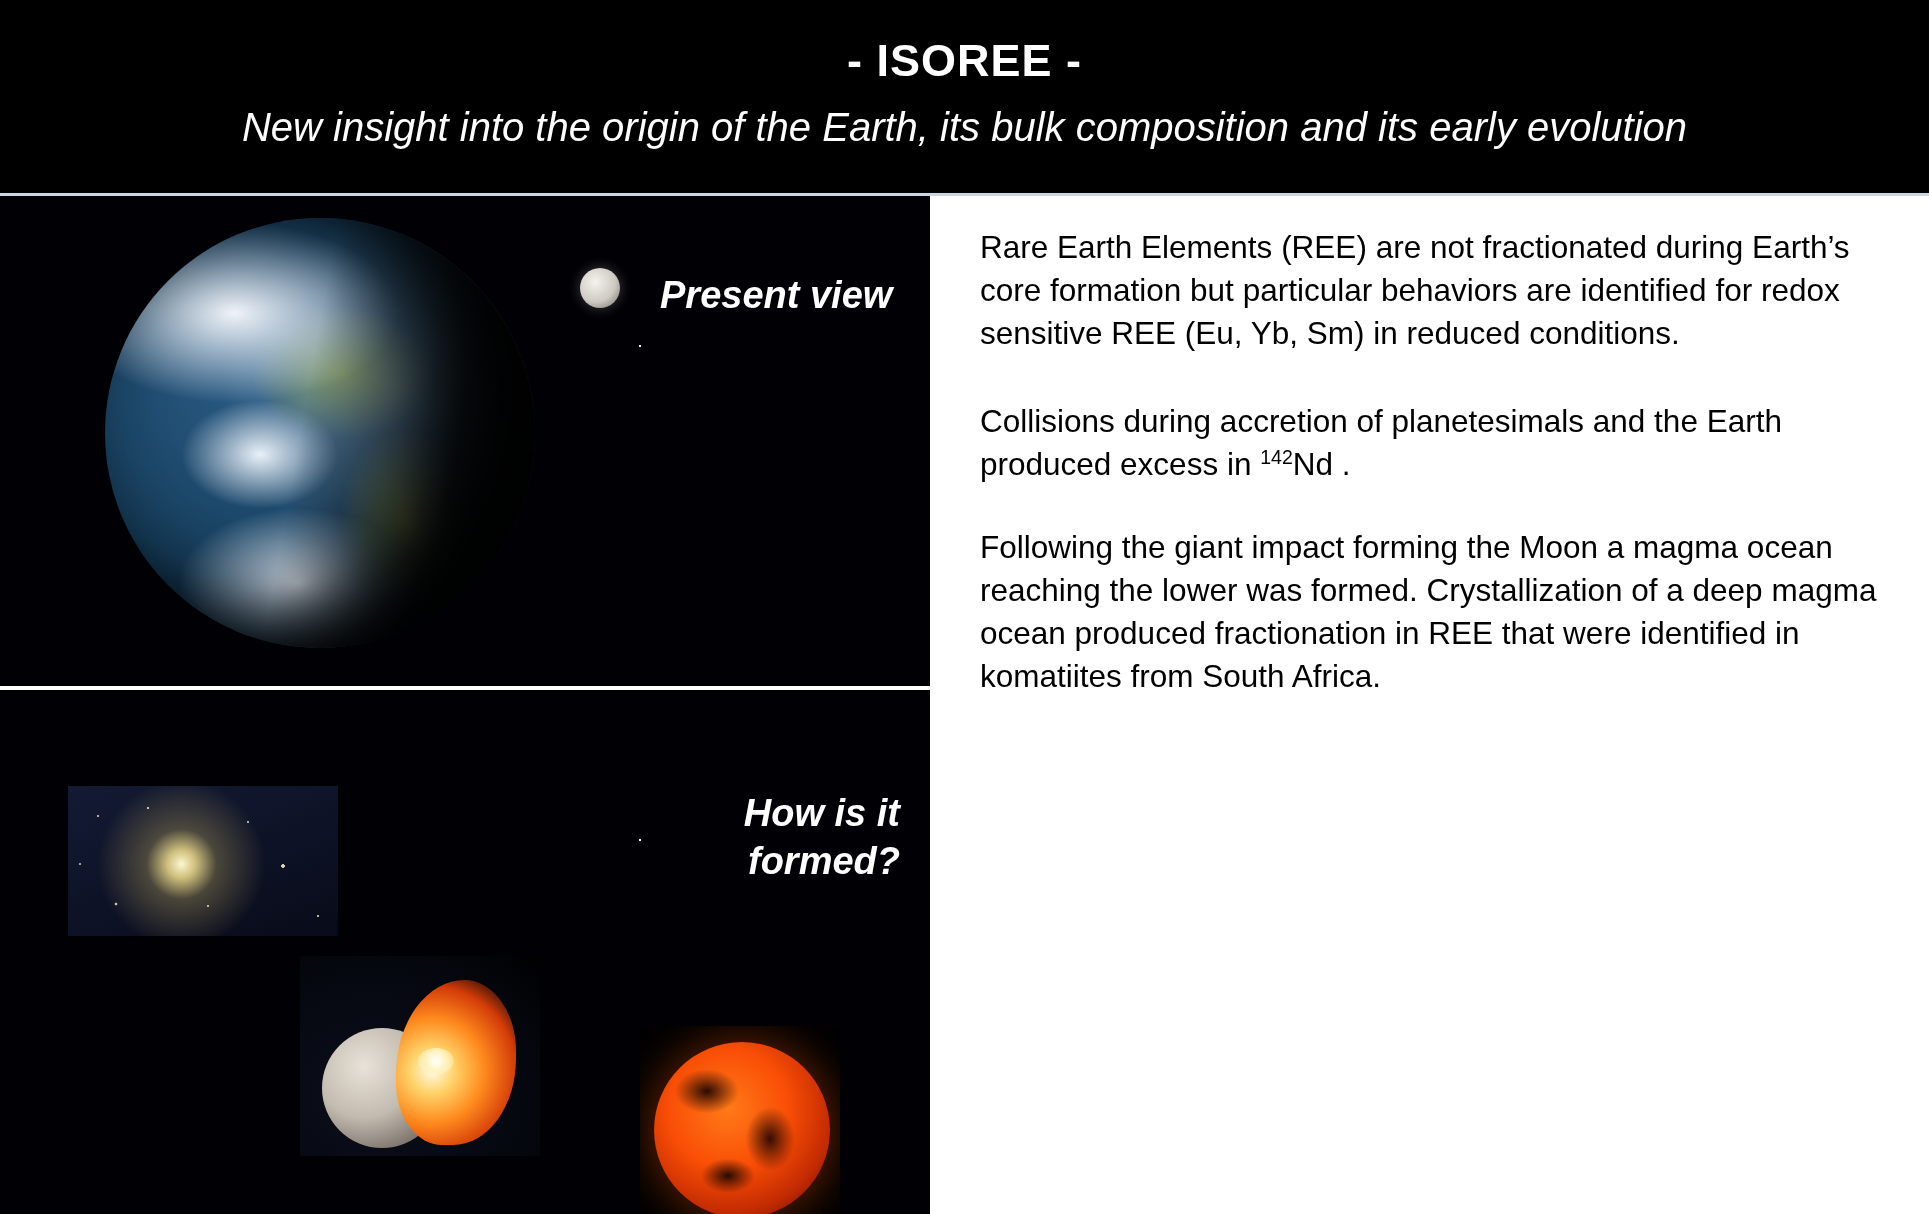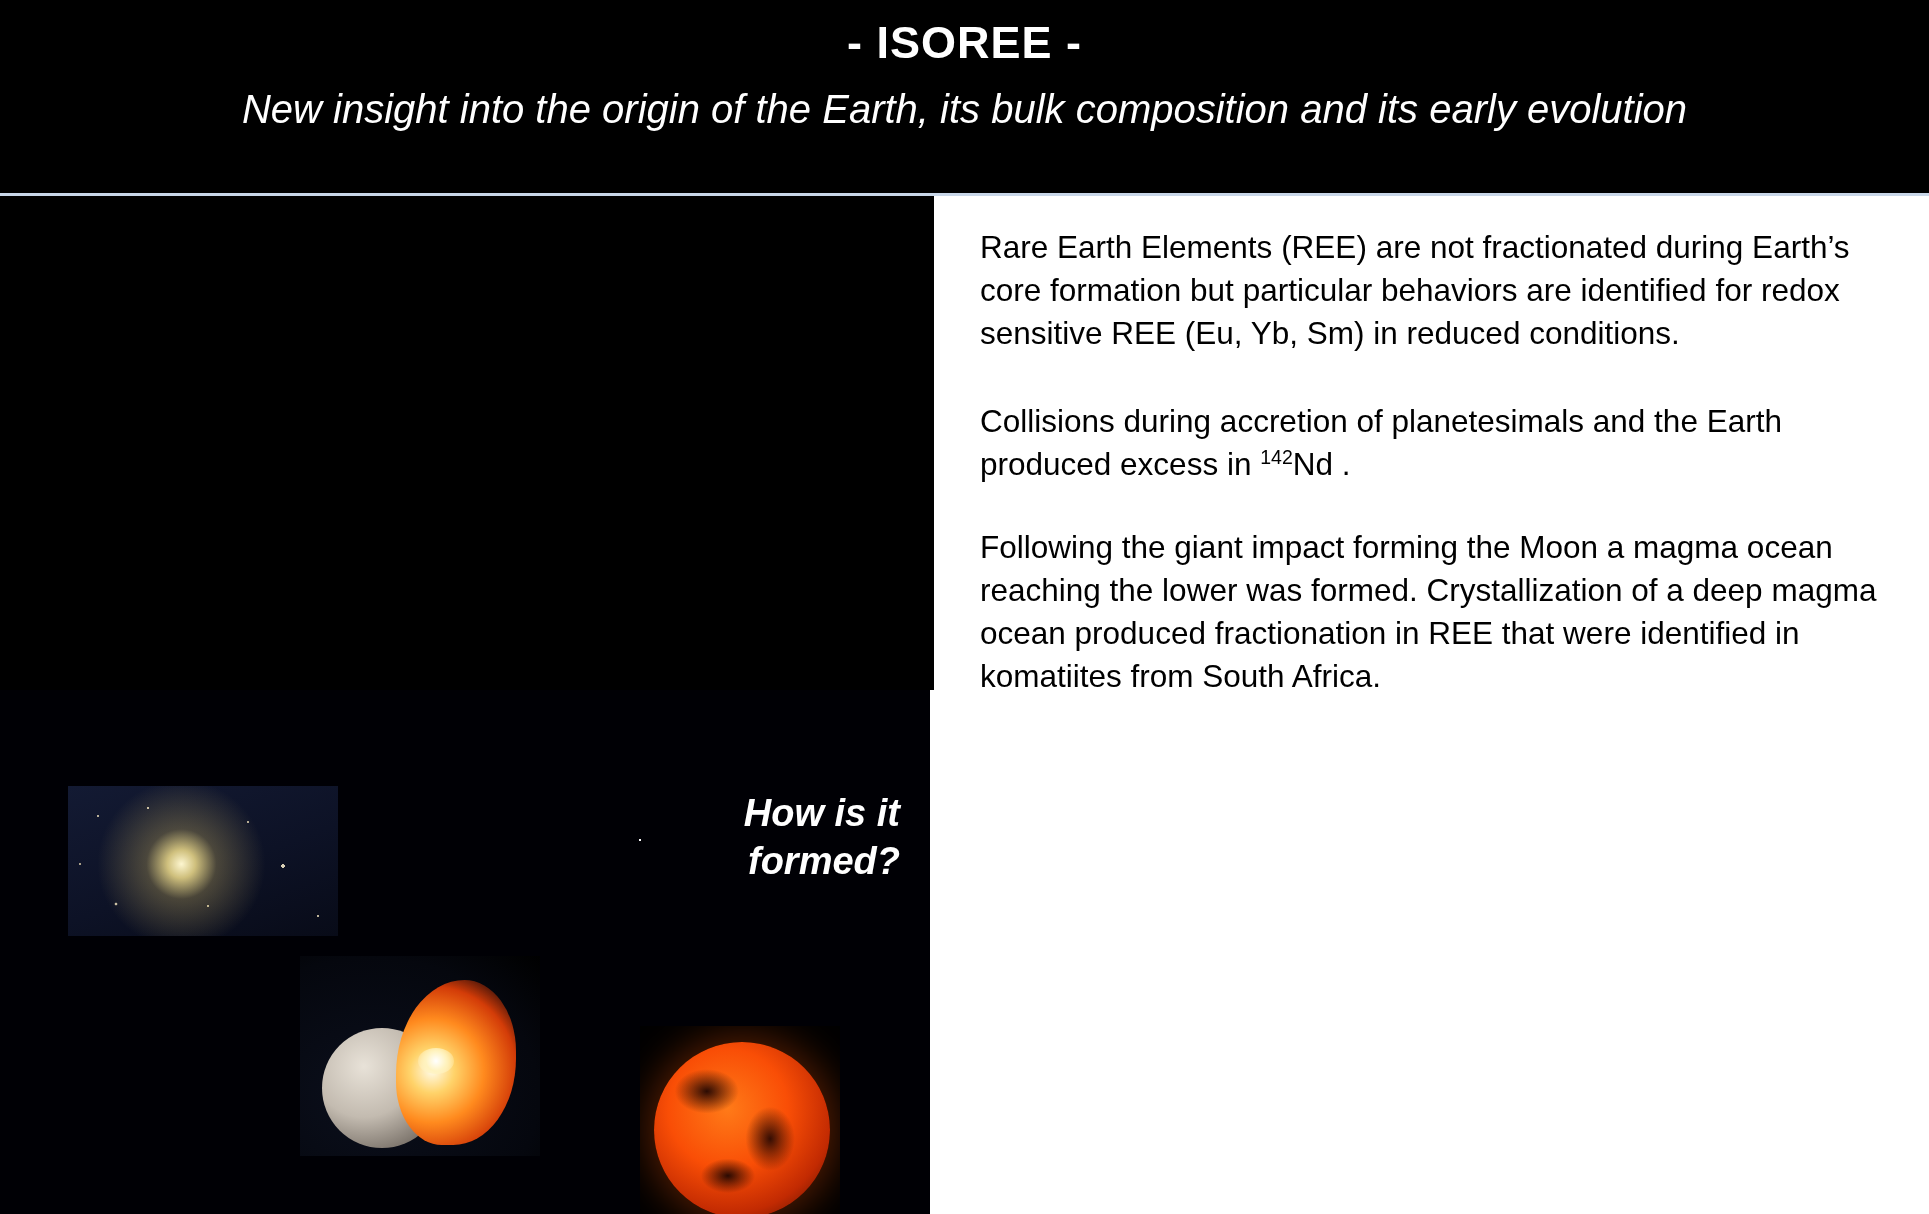--- a/index.html
+++ b/index.html
@@ -29,21 +29,21 @@
     width: 1929px;
     height: 196px;
     background: #000000;
     color: #ffffff;
     border-bottom: 3px solid #c8d6e8;
     box-sizing: border-box;
     text-align: center;
   }
   .header-title {
     margin: 0;
-    padding-top: 18px;
+    padding-top: 36px;
     font-size: 45px;
     font-weight: 600;
     letter-spacing: 1px;
     line-height: 1.1;
   }
   .header-subtitle {
     margin: 0;
     padding-top: 18px;
     font-size: 40px;
     font-weight: 500;
@@ -266,20 +266,28 @@
 
 <div class="slide">
 
   <div class="header">
     <div class="header-title">-  ISOREE  -</div>
     <div class="header-subtitle">New insight into the origin of the Earth, its bulk composition and its early evolution</div>
   </div>
 
   <div class="left-col">
 
+    <div class="panel-top">
+      <div class="stars"></div>
+      <div class="earth">
+        <div class="earth-shadow"></div>
+      </div>
+      <div class="moon"></div>
+      <div class="caption caption-present">Present view</div>
+    </div>
 
     <div class="panel-bottom">
       <div class="stars"></div>
       <div class="accretion"></div>
       <div class="impact">
         <div class="impact-body"></div>
         <div class="impact-plume"></div>
         <div class="impact-spark"></div>
       </div>
       <div class="molten">

